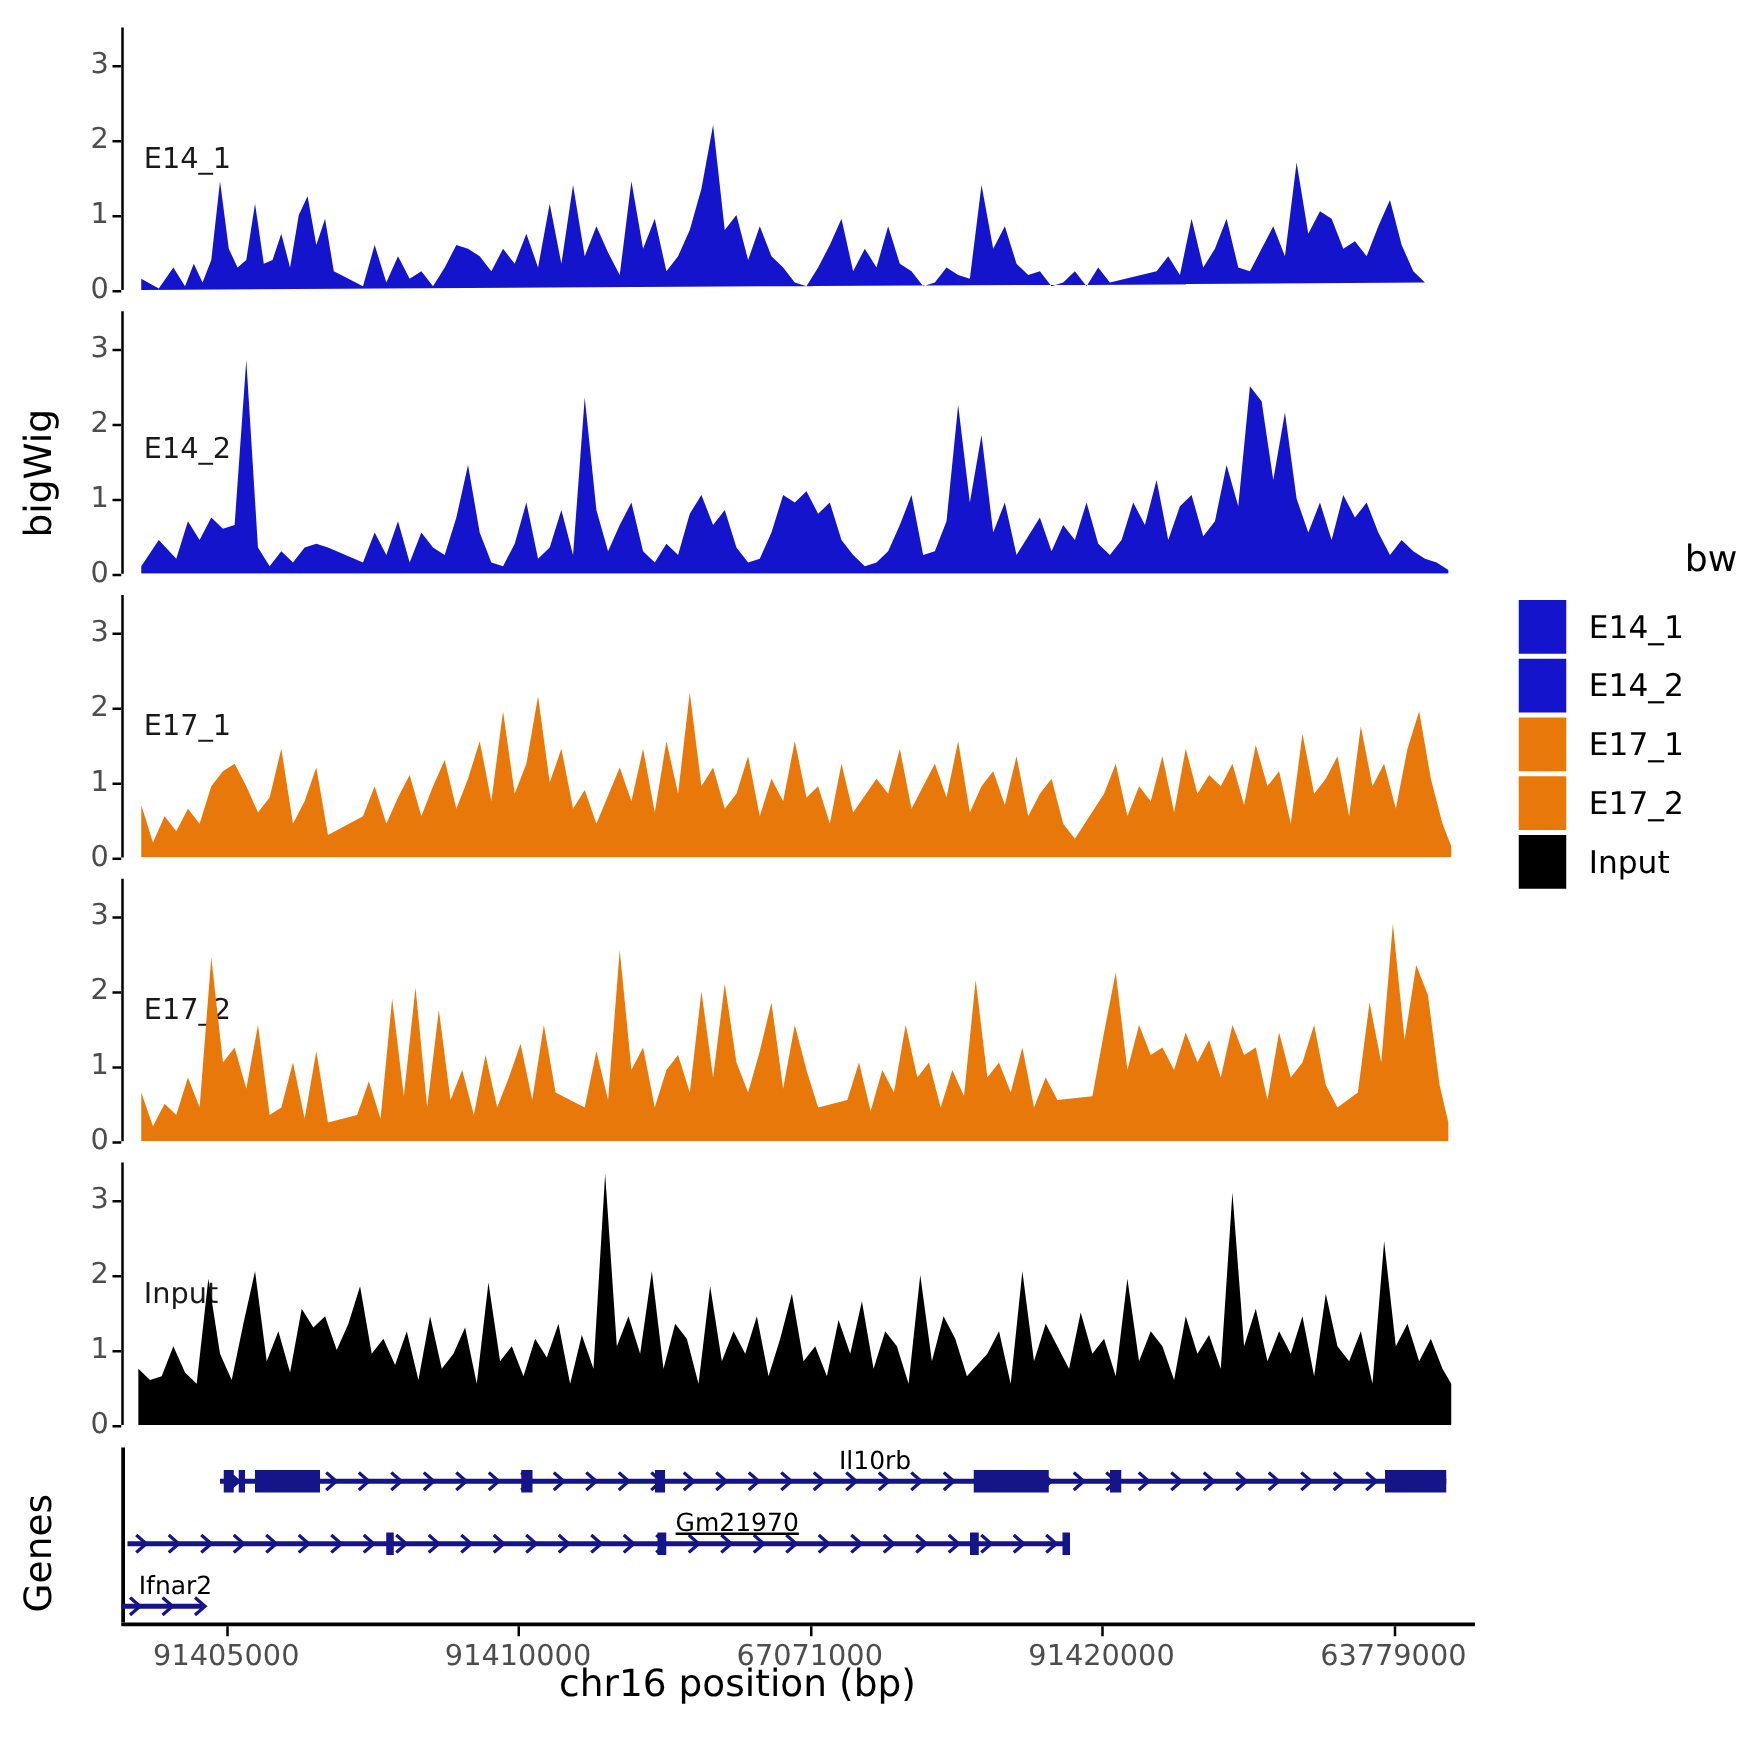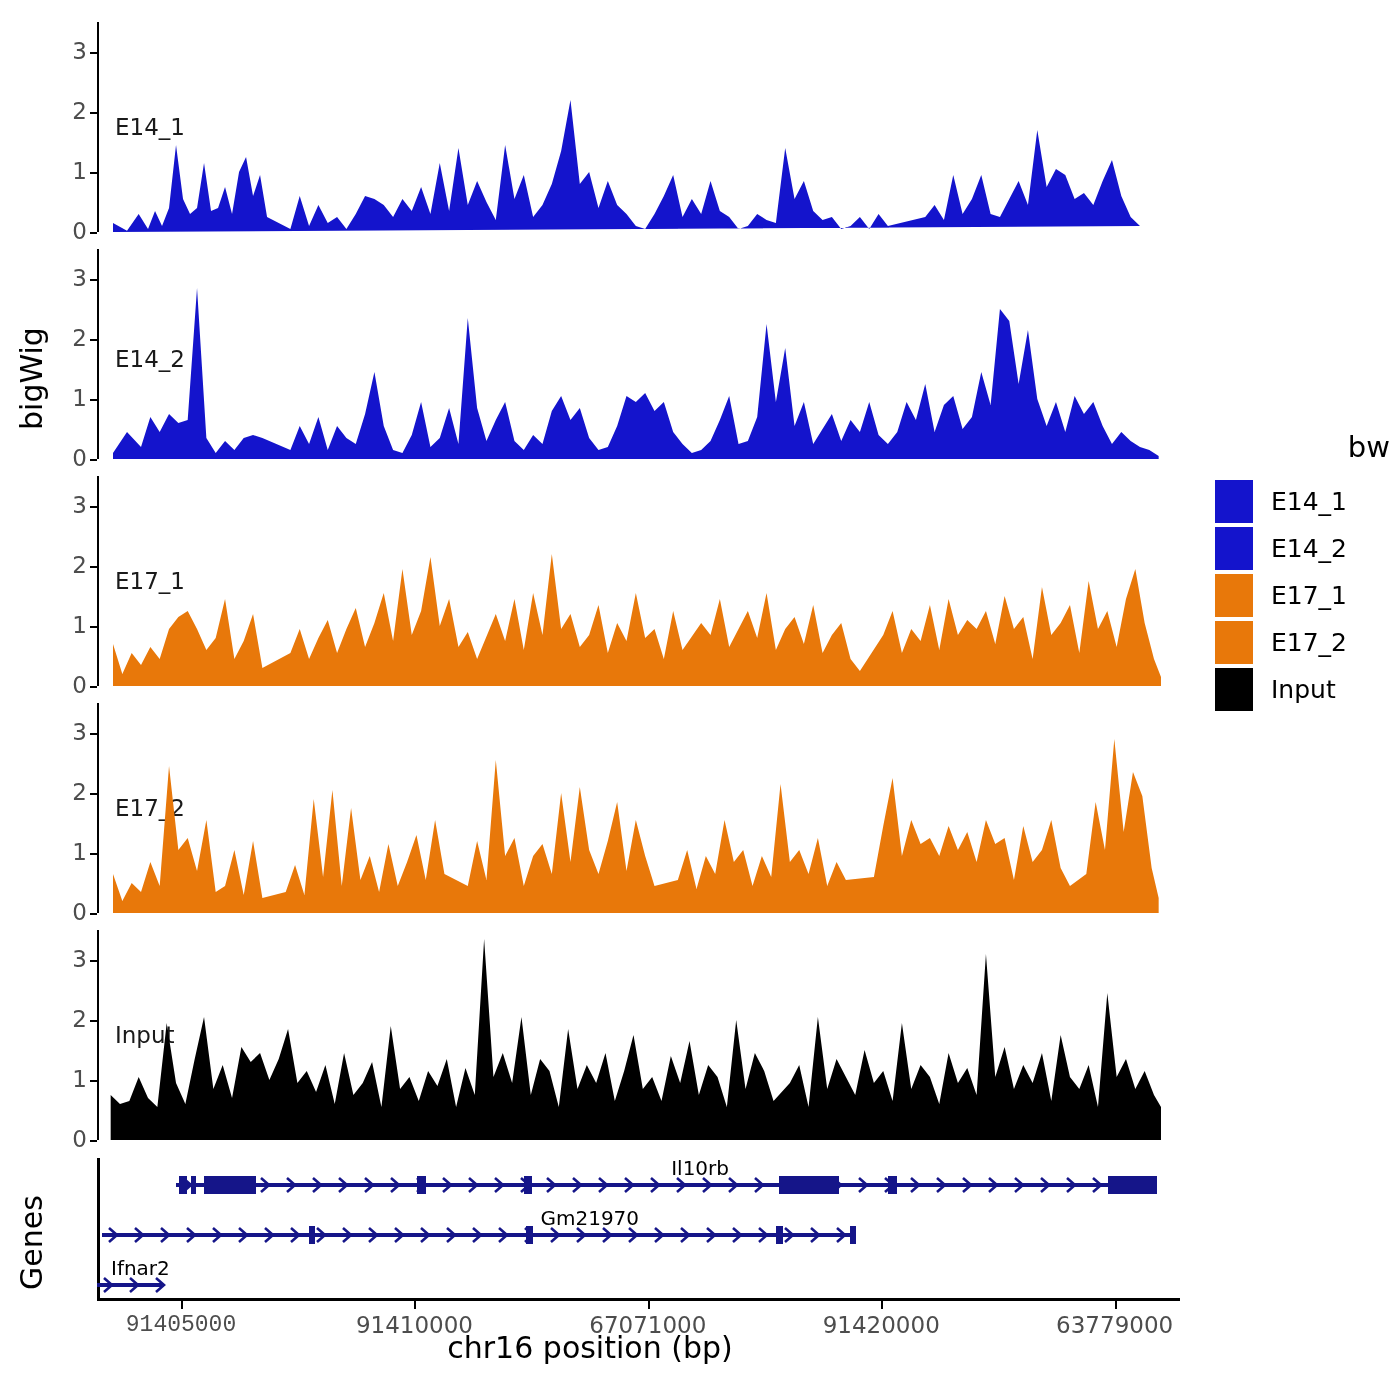--- a/index.html
+++ b/index.html
@@ -377,42 +377,42 @@
           <svg width="12" height="16" viewBox="0 0 12 16" style="position: absolute; left: 712.668px; top: 5px;">
             <path d="M1,1 L9,8 L1,15" fill="none" stroke="#151589" stroke-width="2.6"></path>
           </svg>
           <svg width="12" height="16" viewBox="0 0 12 16" style="position: absolute; left: 738.668px; top: 5px;">
             <path d="M1,1 L9,8 L1,15" fill="none" stroke="#151589" stroke-width="2.6"></path>
           </svg>
           <div class="exon" style="left: 212.399px; width: 6.06853px;"></div>
           <div class="exon" style="left: 429.466px; width: 6.53534px;"></div>
           <div class="exon" style="left: 679.209px; width: 7.00216px;"></div>
           <div class="exon" style="left: 752.965px; width: 5.60172px;"></div>
-          <div class="gene-label" style="left: 443.47px;">Gm21970</div>
+          <div class="gene-label" style="left: 443.47px; text-decoration: underline;">Gm21970</div>
         </div>
         <div class="gene-row" style="left: 0px; top: 112px; width: 1083px;">
           <div class="gene-line" style="left: 0px; width: 65.3534px;"></div>
           <svg width="12" height="16" viewBox="0 0 12 16" style="position: absolute; left: 6px; top: 5px;">
             <path d="M1,1 L9,8 L1,15" fill="none" stroke="#151589" stroke-width="2.6"></path>
           </svg>
           <svg width="12" height="16" viewBox="0 0 12 16" style="position: absolute; left: 32px; top: 5px;">
             <path d="M1,1 L9,8 L1,15" fill="none" stroke="#151589" stroke-width="2.6"></path>
           </svg>
           <svg width="12" height="16" viewBox="0 0 12 16" style="position: absolute; left: 58px; top: 5px;">
             <path d="M1,1 L9,8 L1,15" fill="none" stroke="#151589" stroke-width="2.6"></path>
           </svg>
           <div class="gene-label" style="left: 14.0043px;">Ifnar2</div>
         </div>
       </div>
   </div>
 
   <div id="xaxis">
     <div class="line"></div>
   <div class="xtick" style="left: 84.0259px;"></div>
-      <div class="xlabel" style="left: 84.0259px; font-family: Liberation Mono, monospace;">91405000</div>
+      <div class="xlabel" style="left: 84.0259px;">91405000</div>
       <div class="xtick" style="left: 317.431px;"></div>
       <div class="xlabel" style="left: 317.431px;">91410000</div>
       <div class="xtick" style="left: 550.836px;"></div>
       <div class="xlabel" style="left: 550.836px;">67071000</div>
       <div class="xtick" style="left: 784.241px;"></div>
       <div class="xlabel" style="left: 784.241px;">91420000</div>
       <div class="xtick" style="left: 1017.65px;"></div>
       <div class="xlabel" style="left: 1017.65px;">63779000</div>
     </div>
 

